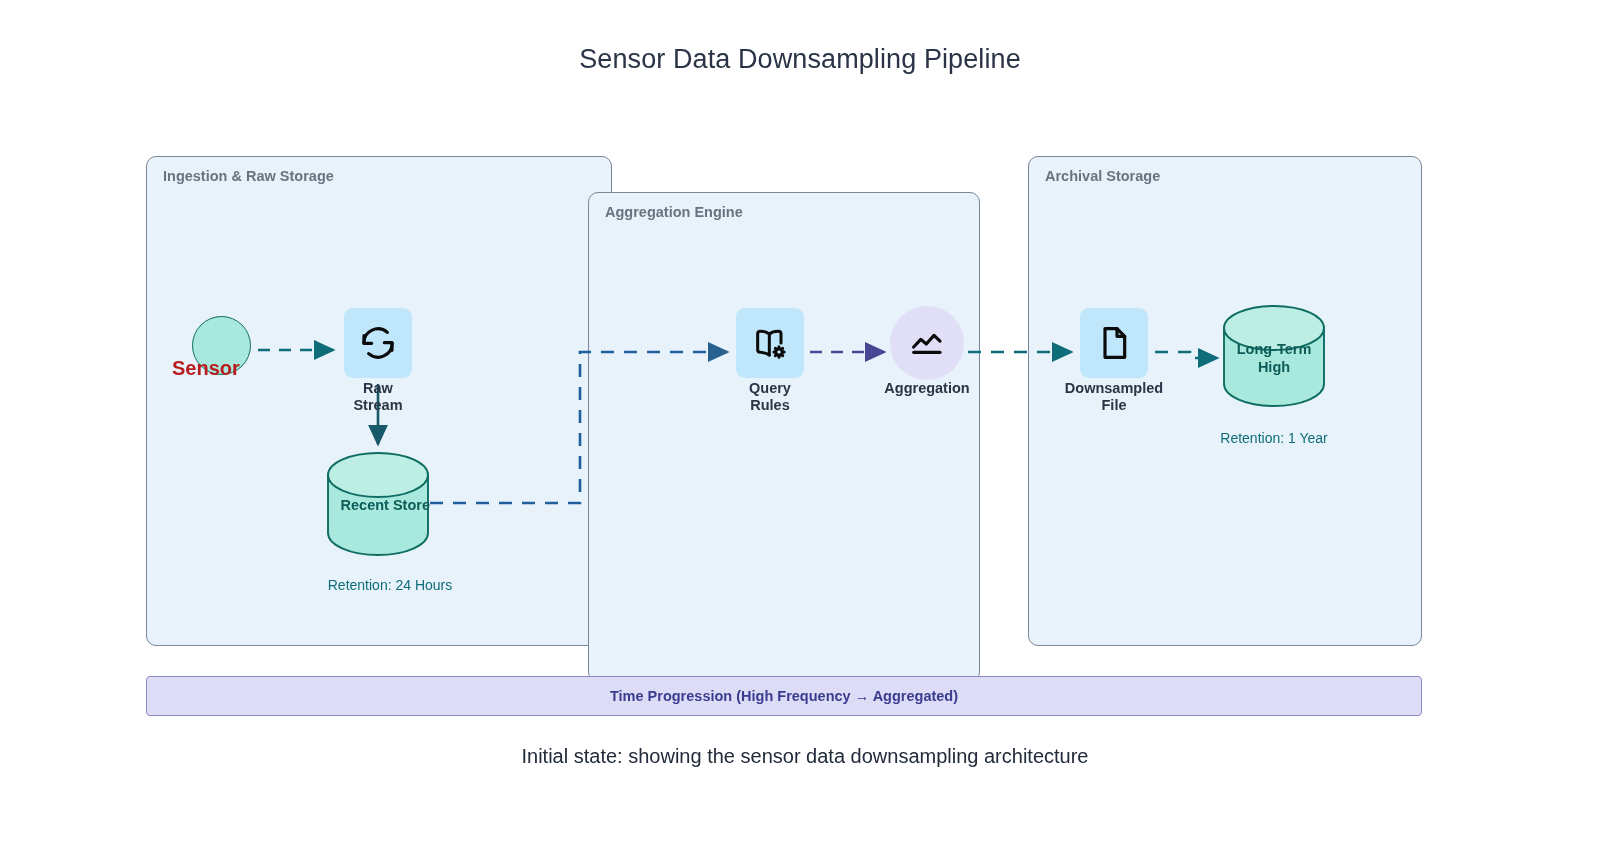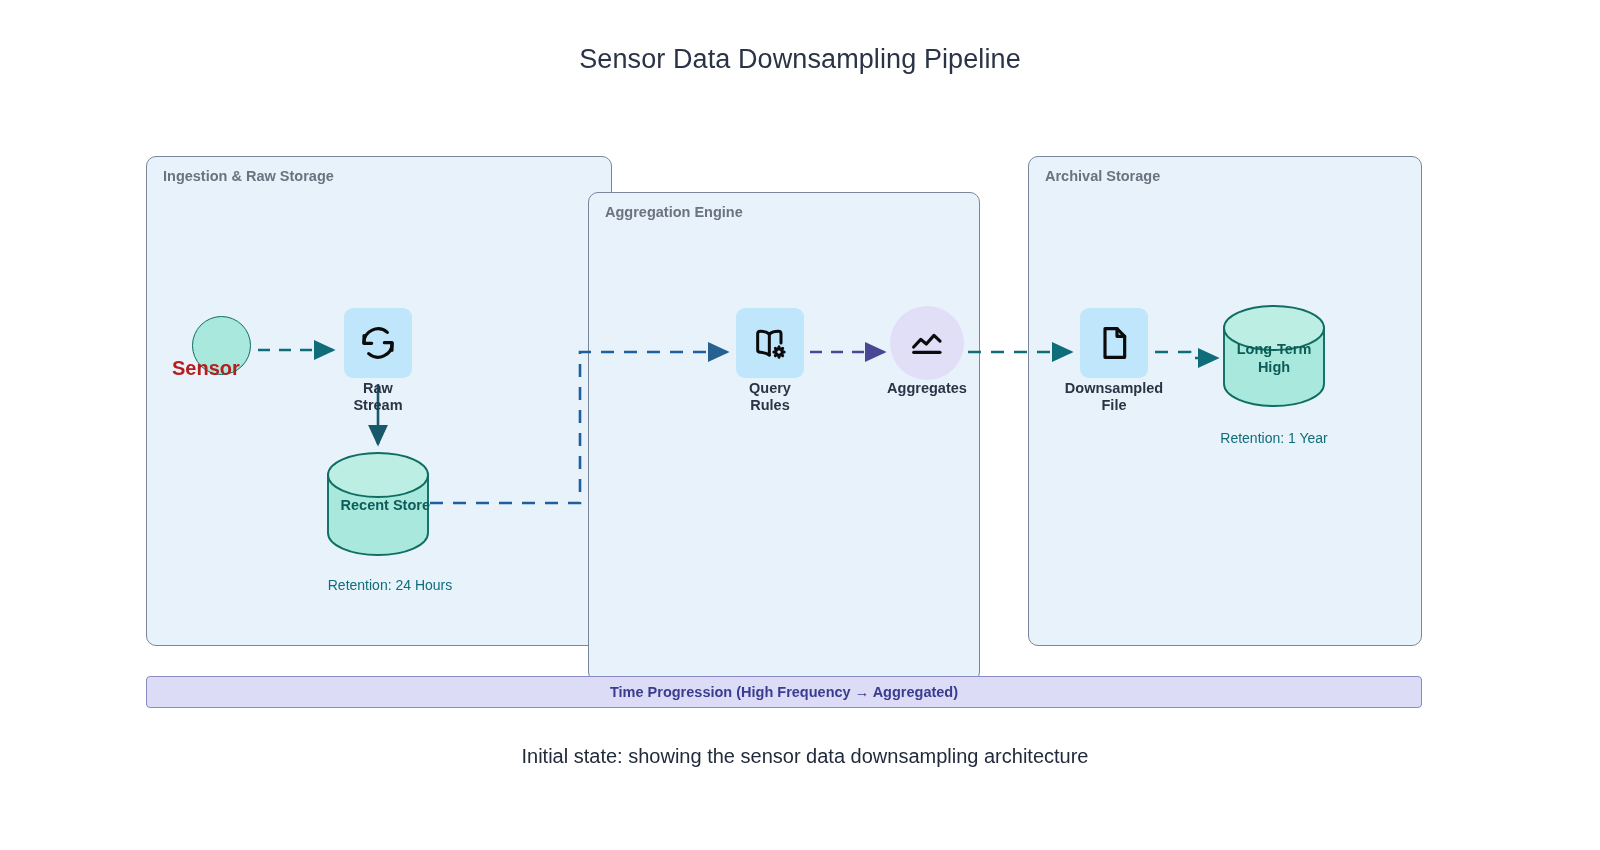--- a/index.html
+++ b/index.html
@@ -240,36 +240,36 @@
 Rules</div>
 
   <div class="icon-box lavender" style="left:890px; top:306px; width:74px; height:74px;">
     <span style="display:flex;">
       <svg width="40" height="40" viewBox="0 0 24 24" fill="none" stroke="#0b0b0b" stroke-width="1.9" stroke-linecap="round" stroke-linejoin="round">
         <polyline points="4,14.4 8.3,9.8 11.6,12.6 16.2,7.4 19.8,10.9"></polyline>
         <line x1="4" y1="17.6" x2="19.8" y2="17.6"></line>
       </svg>
     </span>
   </div>
-  <div class="node-label" style="left:867px; top:380px; width:120px;">Aggregates</div>
+  <div class="node-label" style="left:867px; top:380px; width:120px;">Aggregation</div>
 
   <div class="icon-box" style="left:1080px; top:308px; width:68px; height:70px;">
     <span style="display:flex;">
       <svg width="40" height="40" viewBox="0 0 24 24" fill="none" stroke="#0b0b0b" stroke-width="1.9" stroke-linecap="round" stroke-linejoin="round">
         <path d="M6.6 3.4h7.2l4.6 4.6v12.6H6.6z"></path>
         <polyline points="13.8,3.4 13.8,8.0 18.4,8.0"></polyline>
       </svg>
     </span>
   </div>
   <div class="node-label" style="left:1054px; top:380px; width:120px;">Downsampled
 File</div>
 
   <div class="cyl-label" style="left:1214px; top:340px; width:120px;">Long-Term
 High</div>
   <div class="retention-label" style="left:1154px; top:422px; width:240px;">Retention: 1 Year</div>
 
-  <div class="banner" style="left:146px; top:676px; width:1276px; height:32px;">
+  <div class="banner" style="left:146px; top:676px; width:1276px; height:40px;">
     <span class="banner-text">Time Progression (High Frequency → Aggregated)</span>
   </div>
 
   <div class="caption">Initial state: showing the sensor data downsampling architecture</div>
 
 </div>
 
 </body></html>

